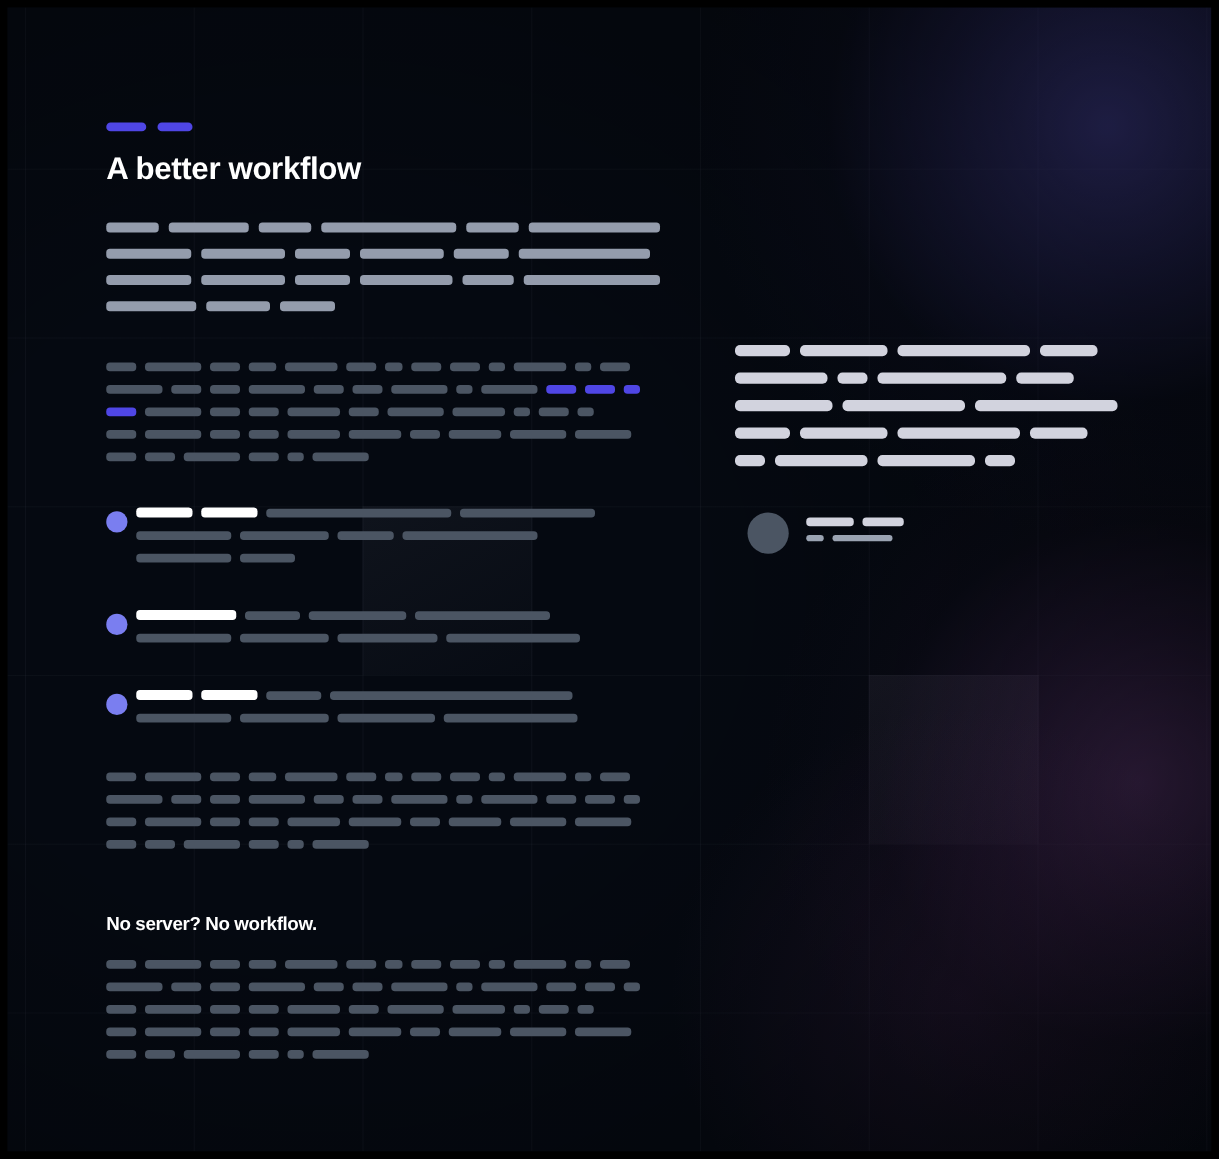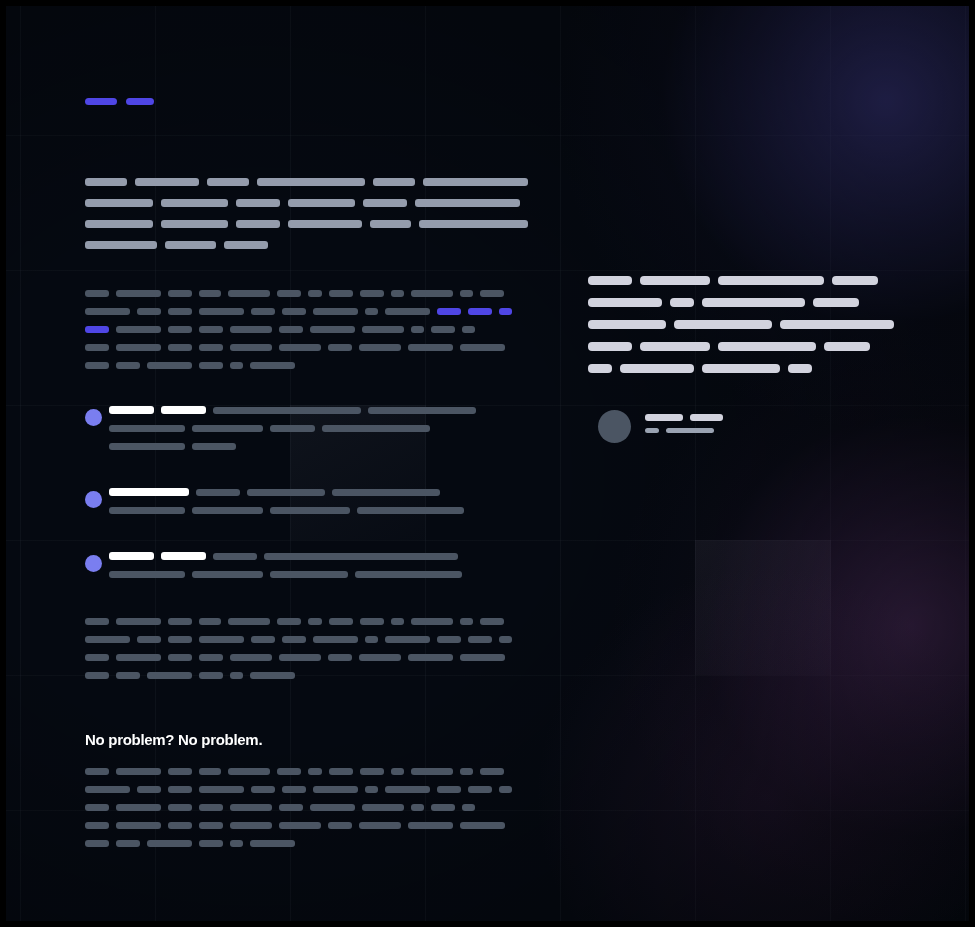--- a/index.html
+++ b/index.html
@@ -135,20 +135,21 @@
   <div class="cell-highlight" id="cell-b"></div>
   <div class="bg-layer" id="glow-vignette"></div>
 
   <div id="content">
 
     <div id="eyebrow">
         <span class="bar" style="width: 32px;"></span>
         <span class="bar" style="width: 28px;"></span>
       </div>
 
+    <h1 class="heading" id="page-title">A better workflow</h1>
 
     <div class="sk-block" id="lead-paragraph">
         <div class="sk-row">
           <span class="bar" style="width: 42px;"></span>
           <span class="bar" style="width: 64px;"></span>
           <span class="bar" style="width: 42px;"></span>
           <span class="bar" style="width: 108px;"></span>
           <span class="bar" style="width: 42px;"></span>
           <span class="bar" style="width: 105px;"></span>
         </div>
@@ -383,21 +384,21 @@
         <div class="sk-row">
           <span class="bar" style="width: 24px;"></span>
           <span class="bar" style="width: 24px;"></span>
           <span class="bar" style="width: 45px;"></span>
           <span class="bar" style="width: 24px;"></span>
           <span class="bar" style="width: 13px;"></span>
           <span class="bar" style="width: 45px;"></span>
         </div>
       </div>
 
-    <h2 class="heading" id="sub-heading">No problem? No problem.</h2>
+    <h2 class="heading" id="sub-heading">No server? No workflow.</h2>
 
     <div class="sk-block body-para" id="body-paragraph-3">
         <div class="sk-row">
           <span class="bar" style="width: 24px;"></span>
           <span class="bar" style="width: 45px;"></span>
           <span class="bar" style="width: 24px;"></span>
           <span class="bar" style="width: 22px;"></span>
           <span class="bar" style="width: 42px;"></span>
           <span class="bar" style="width: 24px;"></span>
           <span class="bar" style="width: 14px;"></span>

